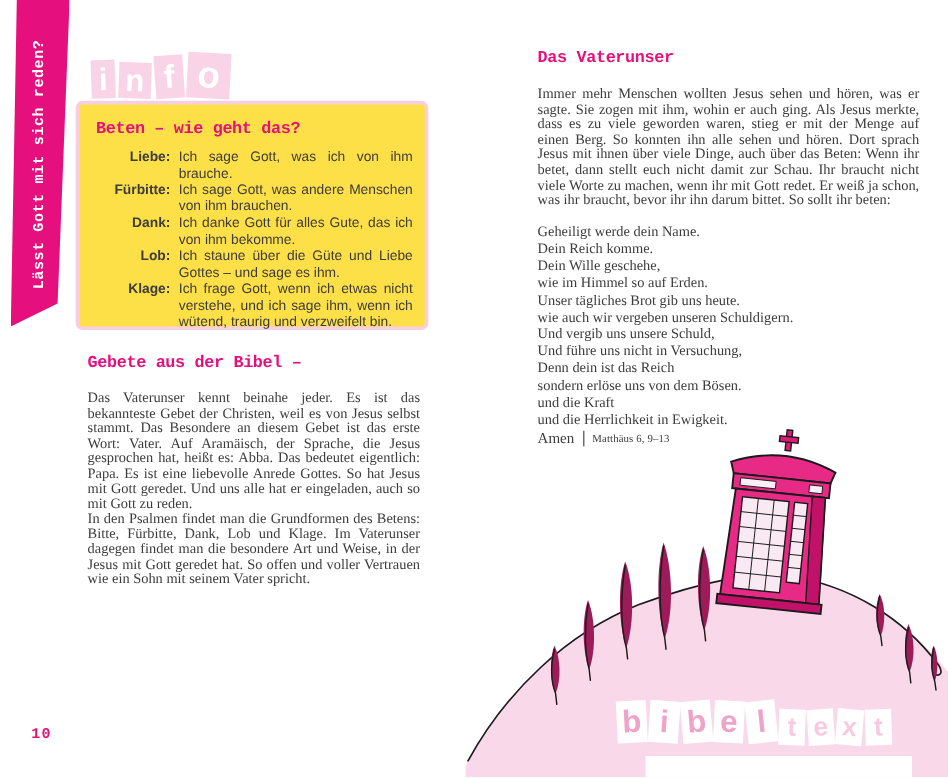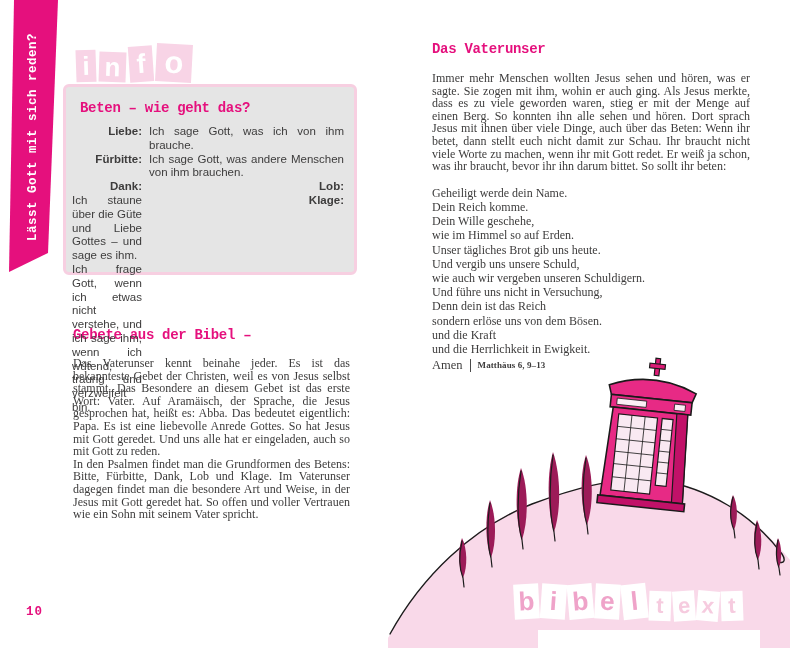--- a/index.html
+++ b/index.html
@@ -27,62 +27,62 @@
     display:flex;align-items:center;justify-content:center;
     font-family:"Liberation Sans",sans-serif;
   }
   .it0{width:20px;height:32px;font-size:26px;transform:rotate(-2deg);}
   .it1{width:27px;height:30px;font-size:26px;transform:rotate(2deg);}
   .it2{width:24px;height:36px;font-size:27px;transform:rotate(-4deg);}
   .it3{width:36px;height:38px;font-size:31px;transform:rotate(3deg);}
   
   .info-box{
     position:absolute;left:63px;top:84px;width:294px;height:191px;box-sizing:border-box;
-    border:3px solid #f7cfe1;border-radius:6px;background:#e5e5e5;z-index:2;
+    border:3px solid #f7cfe1;border-radius:6px;background:#fde047;z-index:2;
     padding:10px 10px 0 6px;
   }
   .info-title{
     margin:3px 0 9px 8px;color:#e5107d;
     font-family:"Liberation Mono",monospace;font-weight:bold;font-size:14px;letter-spacing:-0.3px;
   }
   .def-grid{display:grid;grid-template-columns:70px 1fr;column-gap:7px;}
   .def-term{
     font-weight:bold;text-align:right;color:#3d3c3c;
     font-size:11.5px;line-height:13.8px;
   }
   .def-text{
     color:#3d3c3c;font-size:11.5px;line-height:13.8px;text-align:justify;
   }
   
-  .section-block{position:absolute;left:73px;top:294px;width:277px;margin-top:32px;}
+  .section-block{position:absolute;left:73px;top:294px;width:277px;}
   .pink-h{
     margin:0 0 12px 0;color:#e5107d;
     font-family:"Liberation Mono",monospace;font-weight:bold;font-size:14px;
     line-height:19px;letter-spacing:-0.3px;
   }
   .bodycopy p{
     margin:0;color:#3d3c3c;
     font-family:"Liberation Serif",serif;font-size:12px;line-height:12.6px;
     text-align:justify;
   }
   .pagenum{
     position:absolute;left:26px;top:605px;color:#e5107d;
     font-family:"Liberation Mono",monospace;font-weight:bold;font-size:12.5px;letter-spacing:1px;
   }
   
-  .right-col{position:absolute;left:432px;top:40px;width:318px;}
+  .right-col{position:absolute;left:448px;top:40px;width:318px;}
   .right-col .pink-h{margin-bottom:13px;}
   .prayer{margin-top:13px;}
   .prayer div{
     color:#3d3c3c;font-family:"Liberation Serif",serif;font-size:12px;line-height:14.2px;
   }
   .amen-row{display:flex;align-items:center;gap:7px;margin-top:2px;text-align:right;}
   .amen{color:#3d3c3c;font-family:"Liberation Serif",serif;font-size:12.5px;}
   .amen-divider{width:1px;height:13px;background:#4a4a4a;}
-  .source{color:#3d3c3c;font-size:9px;font-weight:bold;letter-spacing:0.1px;}
+  .source{color:#3d3c3c;font-size:9px;font-weight:normal;letter-spacing:0.1px;}
   
   .illu{position:absolute;left:380px;top:330px;width:410px;height:318px;pointer-events:none;}
   
   .bibel-logo{position:absolute;left:514px;top:584px;display:flex;align-items:flex-start;gap:2px;z-index:4;}
   .b-tile{
     background:#ffffff;font-weight:bold;display:flex;align-items:center;justify-content:center;
     font-family:"Liberation Sans",sans-serif;
   }
   .b-strong{color:#efa3c9;width:25px;height:35px;font-size:26px;}
   .b-light{color:#f6cbdf;width:22px;height:30px;font-size:22px;margin-top:7px;}
@@ -108,20 +108,21 @@
   </div>
 
   <section class="info-box">
     <h2 class="info-title">Beten – wie geht das?</h2>
     <div class="def-grid">
       <span class="def-term">Liebe:</span>
       <span class="def-text">Ich sage Gott, was ich von ihm brauche.</span>
       <span class="def-term">Fürbitte:</span>
       <span class="def-text">Ich sage Gott, was andere Menschen von ihm brauchen.</span>
       <span class="def-term">Dank:</span>
+      <span class="def-text">Ich danke Gott für alles Gute, das ich von ihm bekomme.</span>
       <span class="def-term">Lob:</span>
       <span class="def-text">Ich staune über die Güte und Liebe Gottes – und sage es ihm.</span>
       <span class="def-term">Klage:</span>
       <span class="def-text">Ich frage Gott, wenn ich etwas nicht verstehe, und ich sage ihm, wenn ich wütend, traurig und verzweifelt bin.</span>
     </div>
   </section>
 
   <section class="section-block">
     <h2 class="pink-h"><span>Gebete aus der Bibel –</span><br></h2>
     <div class="bodycopy">
@@ -136,22 +137,22 @@
     <h2 class="pink-h">Das Vaterunser</h2>
     <div class="bodycopy">
       <p>Immer mehr Menschen wollten Jesus sehen und hören, was er sagte. Sie zogen mit ihm, wohin er auch ging. Als Jesus merkte, dass es zu viele geworden waren, stieg er mit der Menge auf einen Berg. So konnten ihn alle sehen und hören. Dort sprach Jesus mit ihnen über viele Dinge, auch über das Beten: Wenn ihr betet, dann stellt euch nicht damit zur Schau. Ihr braucht nicht viele Worte zu machen, wenn ihr mit Gott redet. Er weiß ja schon, was ihr braucht, bevor ihr ihn darum bittet. So sollt ihr beten:</p>
     </div>
     <div class="prayer">
       <div>Geheiligt werde dein Name.</div>
       <div>Dein Reich komme.</div>
       <div>Dein Wille geschehe,</div>
       <div>wie im Himmel so auf Erden.</div>
       <div>Unser tägliches Brot gib uns heute.</div>
+      <div>wie auch wir vergeben unseren Schuldigern.</div>
       <div>Und vergib uns unsere Schuld,</div>
-      <div>wie auch wir vergeben unseren Schuldigern.</div>
       <div>Und führe uns nicht in Versuchung,</div>
       <div>Denn dein ist das Reich</div>
       <div>sondern erlöse uns von dem Bösen.</div>
       <div>und die Kraft</div>
       <div>und die Herrlichkeit in Ewigkeit.</div>
       <div class="amen-row">
         <span class="amen">Amen</span>
         <span class="amen-divider"></span>
         <span class="source">Matthäus 6, 9–13</span>
       </div>

